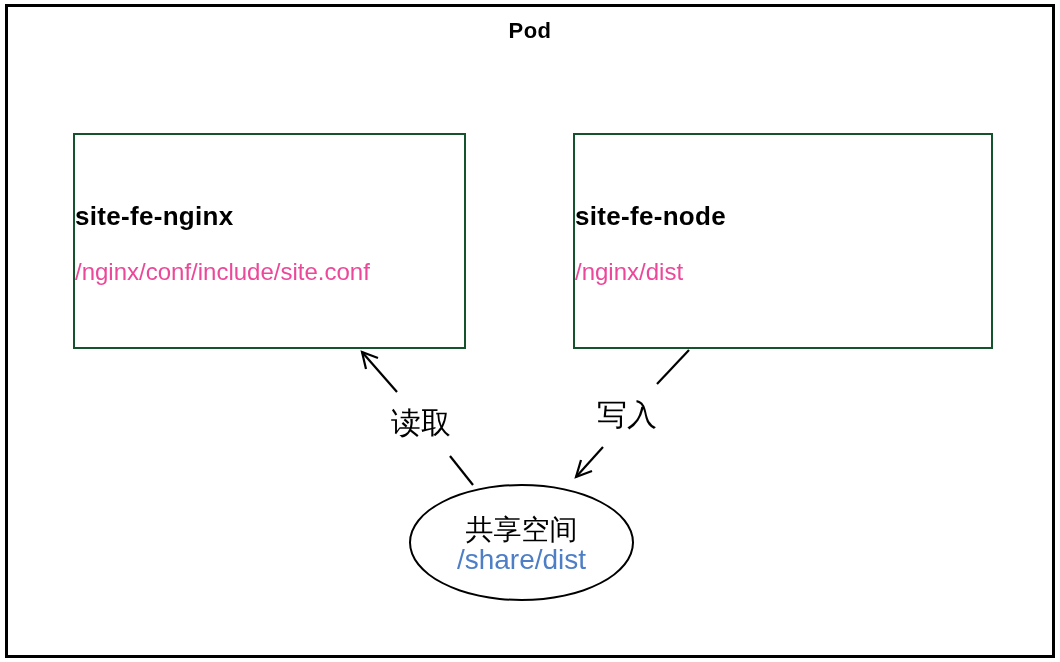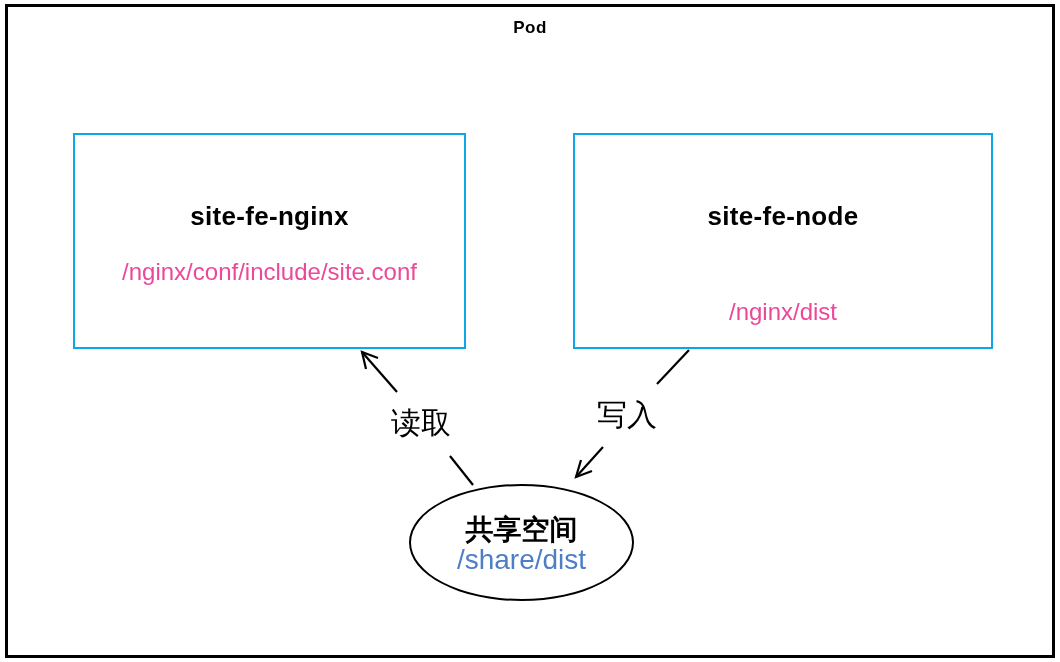--- a/index.html
+++ b/index.html
@@ -14,32 +14,32 @@
   .outer-frame {
     position: absolute; left: 5px; top: 4px;
     width: 1050px; height: 654px;
     border: 3px solid #000000;
     background: #ffffff;
   }
 
   .pod-title {
     position: absolute; left: 0; top: 18px; width: 100%;
     text-align: center;
-    font-size: 17px; font-weight: bold; color: #000000;
+    font-size: 22px; font-weight: bold; color: #000000;
     letter-spacing: 0.5px;
   }
 
   .container-box {
     position: absolute;
-    border: 2px solid #0ea5e9;
+    border: 2px solid #14532d;
     background: #ffffff;
-    display: flex; flex-direction: column; align-items: center;
+    display: flex; flex-direction: column; 
   }
   .box-nginx { left: 73px;  top: 133px; width: 393px; height: 216px; }
-  .box-node  { left: 573px; top: 133px; width: 420px; height: 216px; gap: 40px; }
+  .box-node  { left: 573px; top: 133px; width: 420px; height: 216px; }
 
   .container-name {
     margin-top: 66px;
     font-size: 26px; font-weight: bold; color: #000000;
     line-height: 30px;
     letter-spacing: 0.3px;
   }
   .container-path {
     margin-top: 27px;
     font-size: 24px; color: #ec4899;
@@ -47,21 +47,21 @@
   }
 
   .volume-ellipse {
     position: absolute; left: 409px; top: 484px;
     width: 225px; height: 117px;
     border: 2.5px solid #000000; border-radius: 50%;
     background: #ffffff;
     display: flex; flex-direction: column; align-items: center; justify-content: center;
   }
   .volume-name {
-    font-size: 28px; font-weight: bold; color: #000000;
+    font-size: 28px; font-weight: normal; color: #000000;
     line-height: 34px;
   }
   .volume-path {
     font-size: 28px; color: #4d7ec6;
     line-height: 25px;
   }
 
   .arrow-label {
     position: absolute;
     font-size: 30px; color: #000000;

